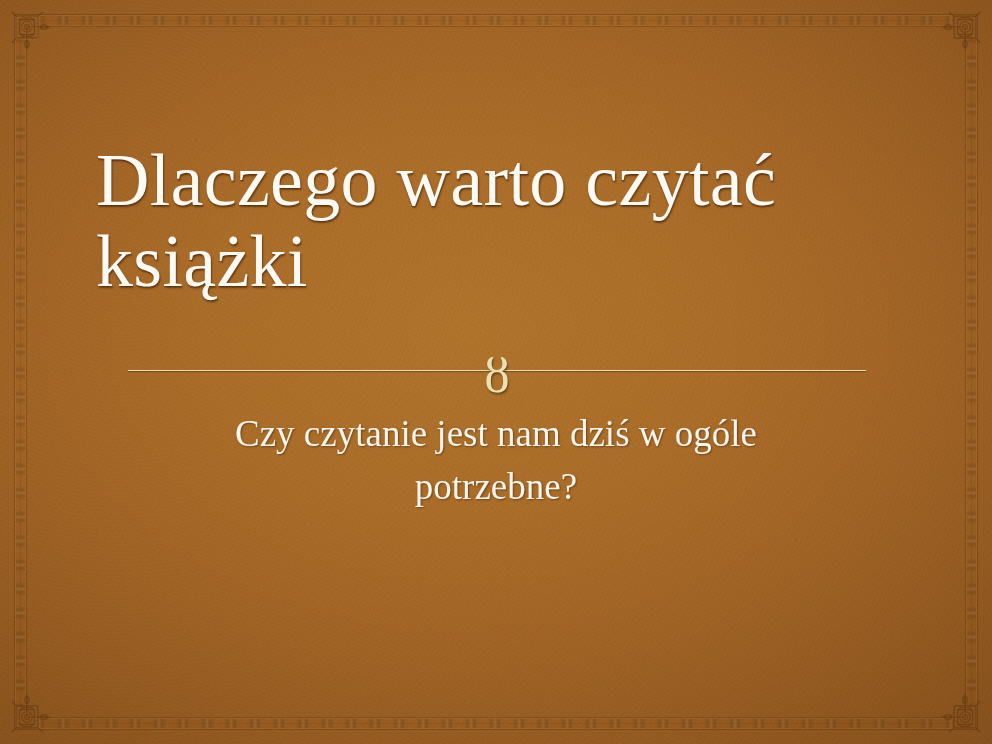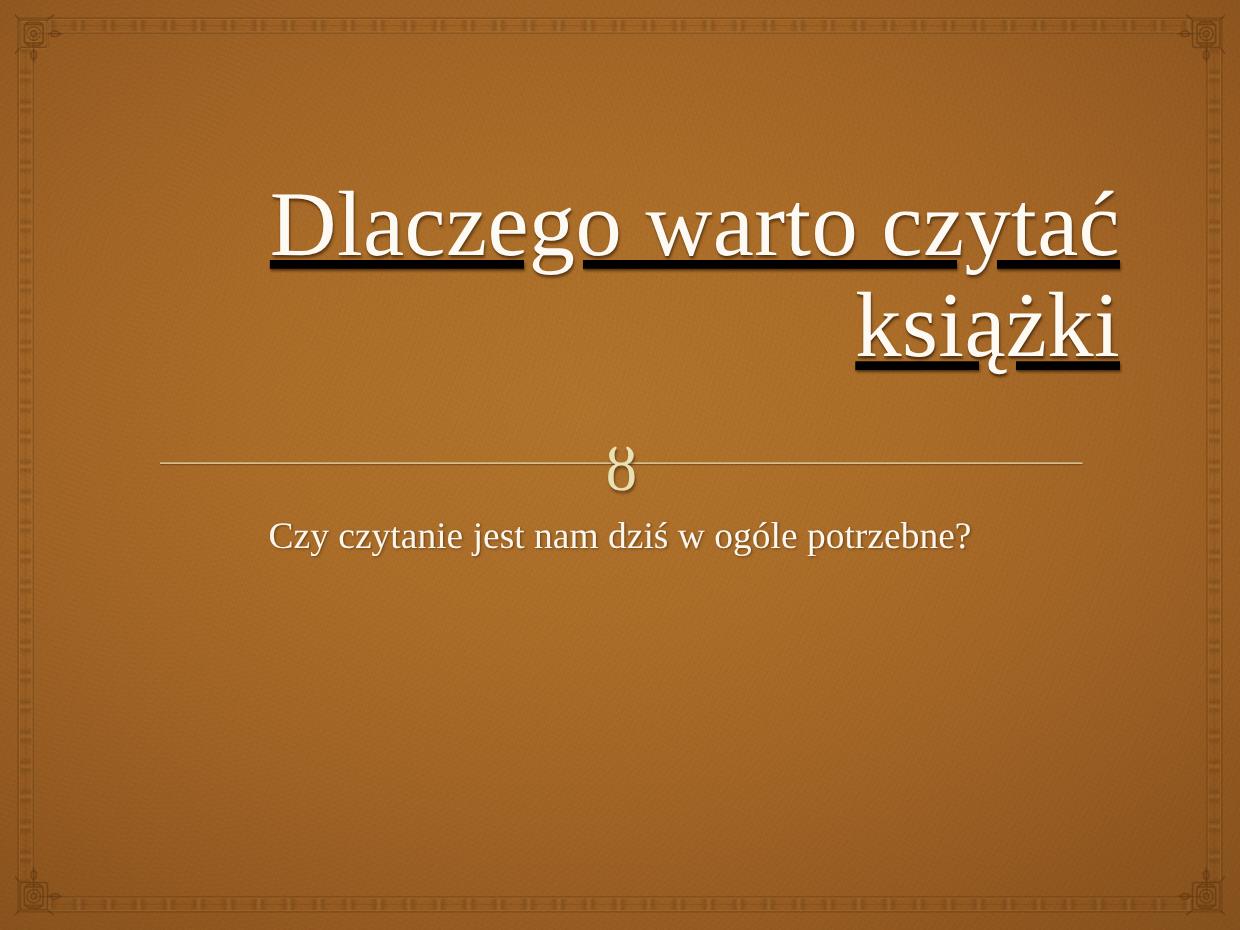--- a/index.html
+++ b/index.html
@@ -125,22 +125,21 @@
   .m-bl { left: -4px;  bottom: -4px; transform: scaleY(-1); }
   .m-br { right: -4px; bottom: -4px; transform: scale(-1,-1); }
   .medallion svg { display:block; width:100%; height:100%; }
 
   
   .title-block {
     position: absolute;
     left: 96px;
     right: 96px;
     top: 140px;
-    text-align: right;
-    text-decoration: underline;
+    text-align: left;
   }
   .title {
     margin: 0;
     font-family: "Liberation Serif", "DejaVu Serif", serif;
     font-weight: 400;
     font-size: 74px;
     line-height: 1.10;
     letter-spacing: .3px;
     color: #fdfaf4;
     text-shadow:
@@ -187,21 +186,21 @@
     position: absolute;
     left: 200px;
     right: 200px;
     top: 408px;
     text-align: center;
   }
   .subtitle {
     margin: 0;
     font-family: "Liberation Serif", "DejaVu Serif", serif;
     font-weight: 400;
-    font-size: 30px;
+    font-size: 37px;
     line-height: 1.42;
     color: #fbf7ef;
     text-shadow: 1px 1px 2px rgba(58,30,6,.50);
   }
 </style>
 </head>
 <body>
 
 <div id="slide">
 

